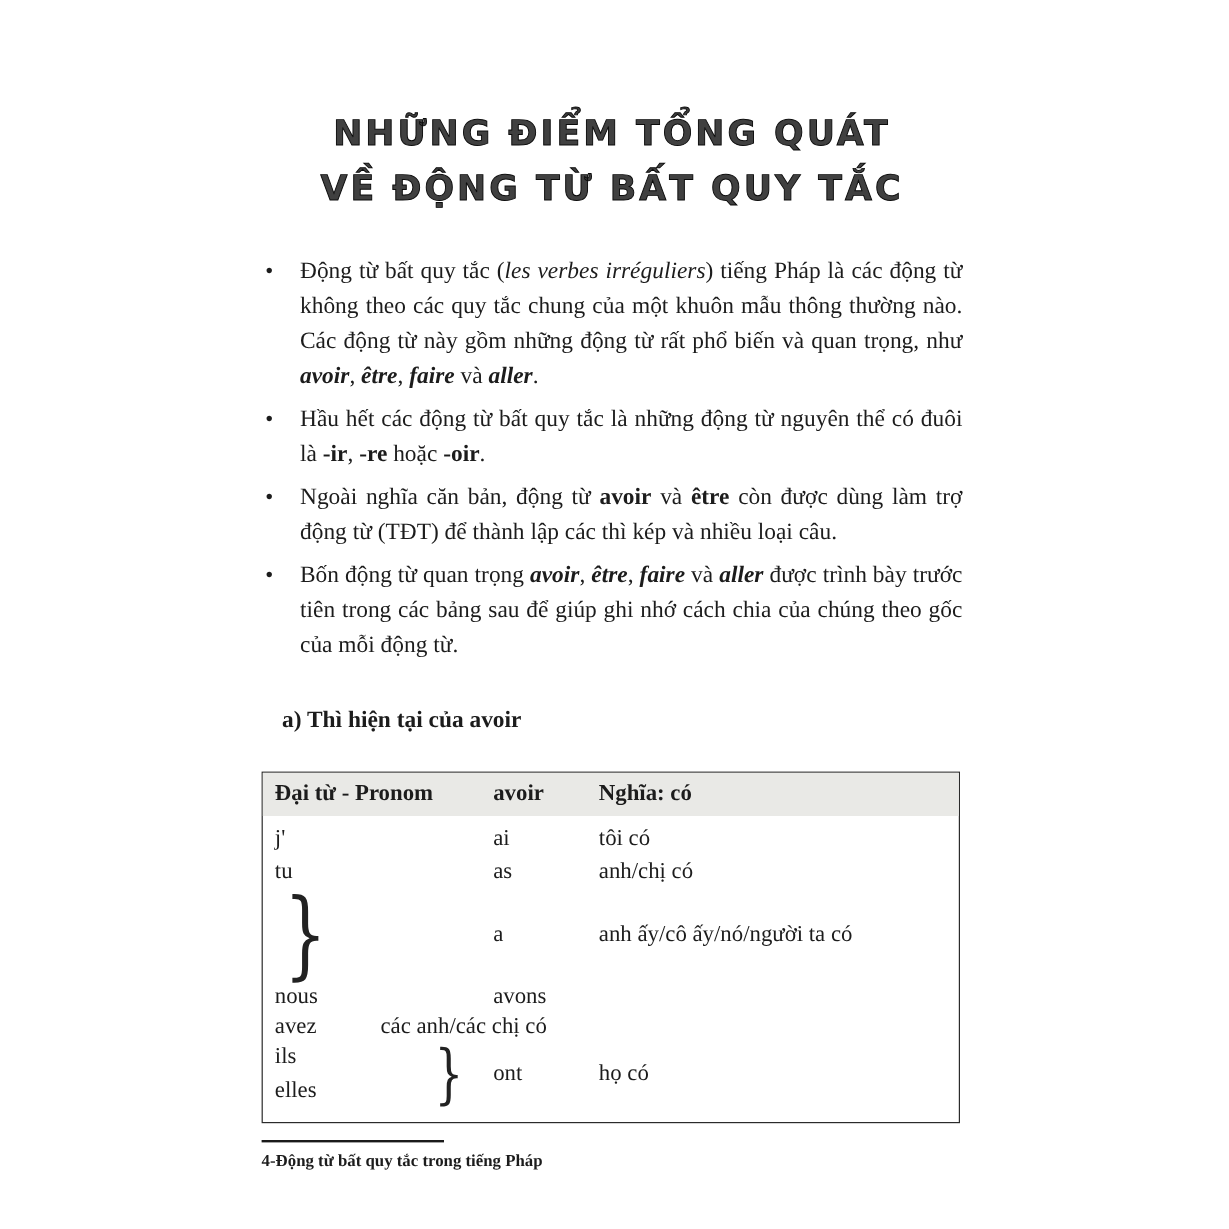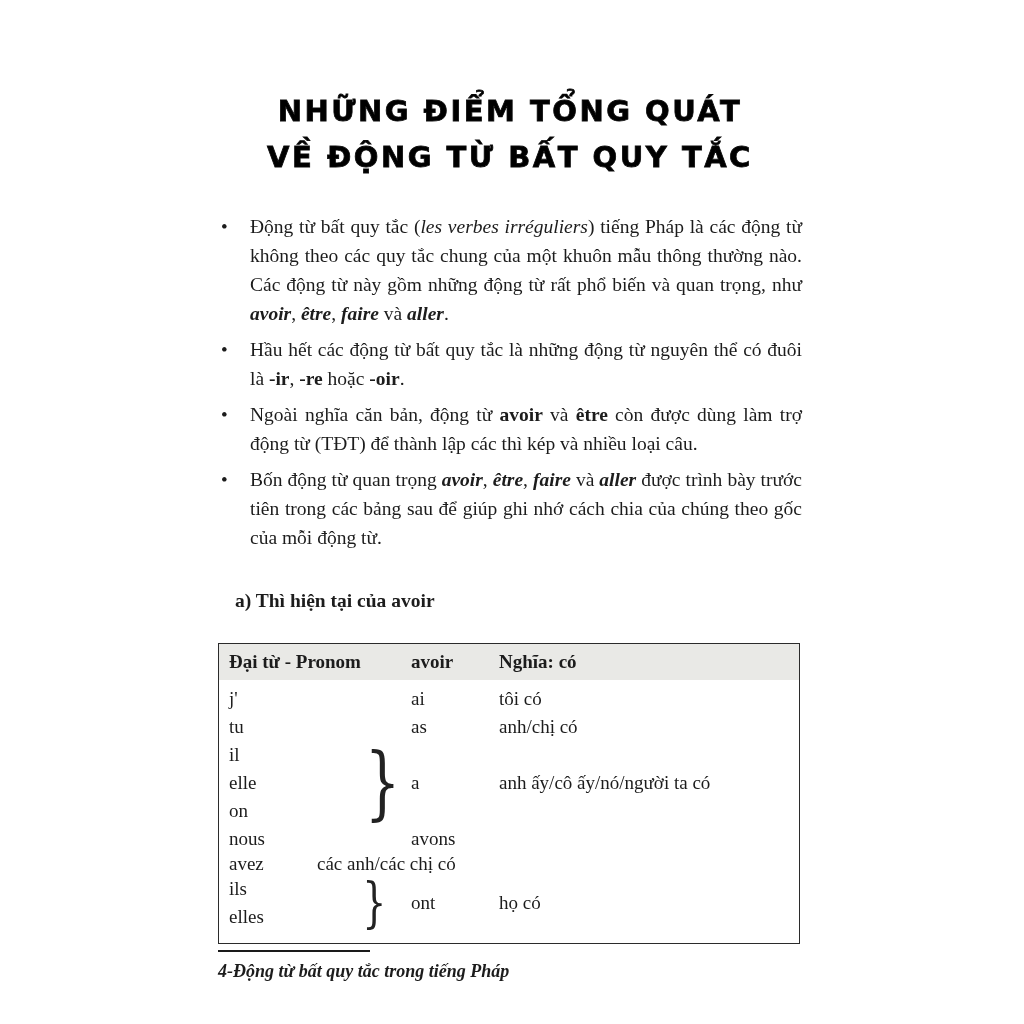--- a/index.html
+++ b/index.html
@@ -25,21 +25,21 @@
     width: 584px;
   }
   .title {
     margin: 88px 0 0 0;
     text-align: center;
     font-family: "DejaVu Sans", sans-serif;
     font-weight: bold;
     font-size: 29px;
     letter-spacing: 2.5px;
     line-height: 46px;
-    color: #000000;
+    color: #404040;
     -webkit-text-stroke: 0.8px #0a0a0a;
   }
   .title-line { display: block; }
   .bullets { margin-top: 32px; }
   .bullet {
     display: flex;
     margin-bottom: 7px;
     font-size: 19.5px;
     line-height: 29px;
   }
@@ -111,23 +111,22 @@
     position: absolute;
     left: 218px;
     top: 950px;
   }
   .footer-rule {
     width: 152px;
     border-top: 2px solid #1a1a1a;
   }
   .footer-text {
     margin-top: 9px;
-    font-size: 18px;
-    font-weight: bold;
-    font-style: italic;
+    font-size: 14px;
+    font-weight: bold;
   }
 </style>
 </head>
 <body>
 
 <div class="page">
   <div class="content">
 
     <h1 class="title">
       <span class="title-line">NHỮNG ĐIỂM TỔNG QUÁT</span>
@@ -175,25 +174,20 @@
             <div class="t-col1">
               <div class="t-pronouns">
                 <div class="t-pron">tu</div>
               </div>
             </div>
             <div class="t-col2">as</div>
             <div class="t-col3">anh/chị có</div>
           </div>
           <div class="t-row">
             <div class="t-col1">
-              <div class="t-pronouns">
-                <div class="t-pron">il</div>
-                <div class="t-pron">elle</div>
-                <div class="t-pron">on</div>
-              </div>
               <span class="t-brace b3">}</span>
             </div>
             <div class="t-col2">a</div>
             <div class="t-col3">anh ấy/cô ấy/nó/người ta có</div>
           </div>
           <div class="t-row">
             <div class="t-col1">
               <div class="t-pronouns">
                 <div class="t-pron">nous</div>
               </div>

